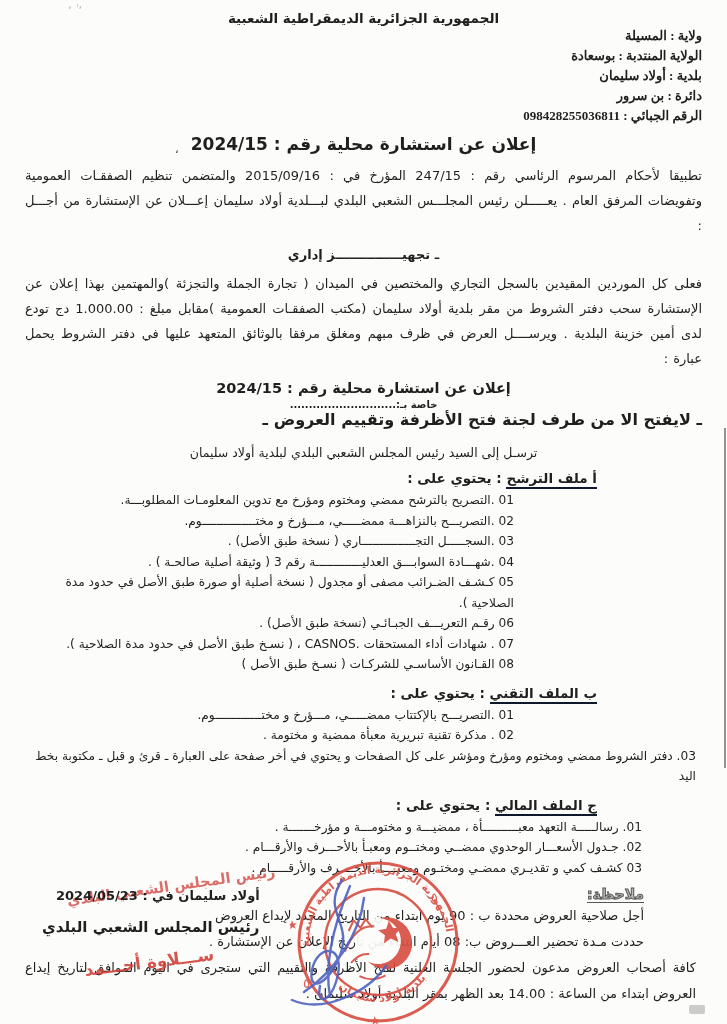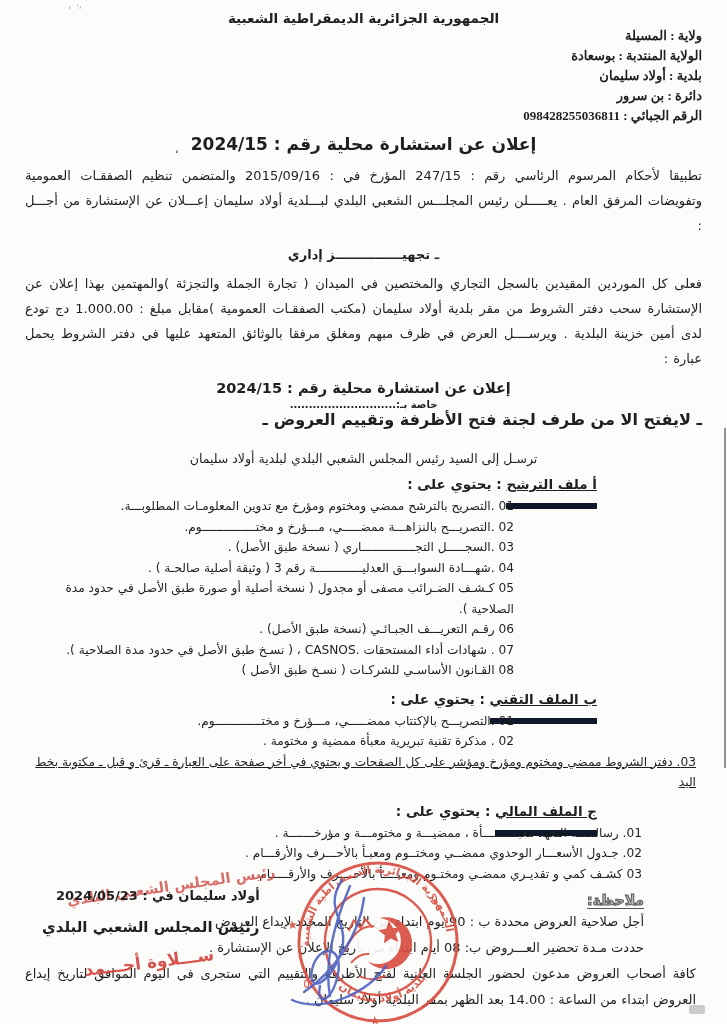--- a/index.html
+++ b/index.html
@@ -12,27 +12,27 @@
   .republic{text-align:center;font-weight:bold;font-size:13.5px;margin-top:4px;letter-spacing:.2px;}
   .pen-marks{position:absolute;top:4px;left:68px;color:#8a8a8a;font-size:11px;opacity:.7;letter-spacing:6px;}
   .hdr-line{font-weight:bold;font-size:13px;line-height:20px;text-align:right;font-family:Liberation Serif, serif;}
   .main-title{position:relative;text-align:center;font-weight:bold;font-size:17px;margin:8px 0 2px;}
   .title-tick{position:absolute;left:150px;top:9px;font-size:11px;font-weight:normal;color:#333;}
   .para{font-size:13px;line-height:25px;text-align:justify;margin:9px 0 0;word-spacing:1px;}
   .object-line{text-align:center;font-weight:bold;font-size:13px;margin:9px 0 3px;}
   .env-title{text-align:center;font-weight:bold;font-size:14.5px;margin-top:9px;}
   .env-subject{text-align:center;font-weight:bold;font-size:10px;margin-top:3px;}
   .env-warning{font-weight:bold;font-size:16px;margin-top:0;}
-  .send-to{text-align:center;font-size:12.5px;margin-top:22px;}
+  .send-to{text-align:center;font-size:12.5px;margin-top:16px;}
   .sec-heading{font-size:13.5px;font-weight:bold;padding-right:105px;margin-top:7px;line-height:23px;}
-  .sec-heading .lbl{border-bottom:6px solid #0f172a;padding-bottom:11px;text-decoration:underline;}
+  .sec-heading .lbl{border-bottom:2px solid #0f172a;padding-bottom:1px;}
   .item{font-size:12.2px;line-height:20.5px;text-align:right;}
   .ind-a{padding-right:188px;}
   .ind-b{padding-right:188px;}
-  .ind-0{padding-right:6px;text-decoration:underline;}
+  .ind-0{padding-right:6px;}
   .ind-c{padding-right:60px;}
   .note-label{
     display:inline-block;margin:8px 0 0;padding-right:0;
     font-weight:bold;font-size:14px;color:#bbb;
     -webkit-text-stroke:1px #555;
     border-bottom:1.5px solid #555;
   }
   .note-wrap{padding-right:58px;}
   .note-line{font-size:13px;line-height:26px;text-align:right;}
   .note-line.full{margin-right:-52px;text-align:justify;}

